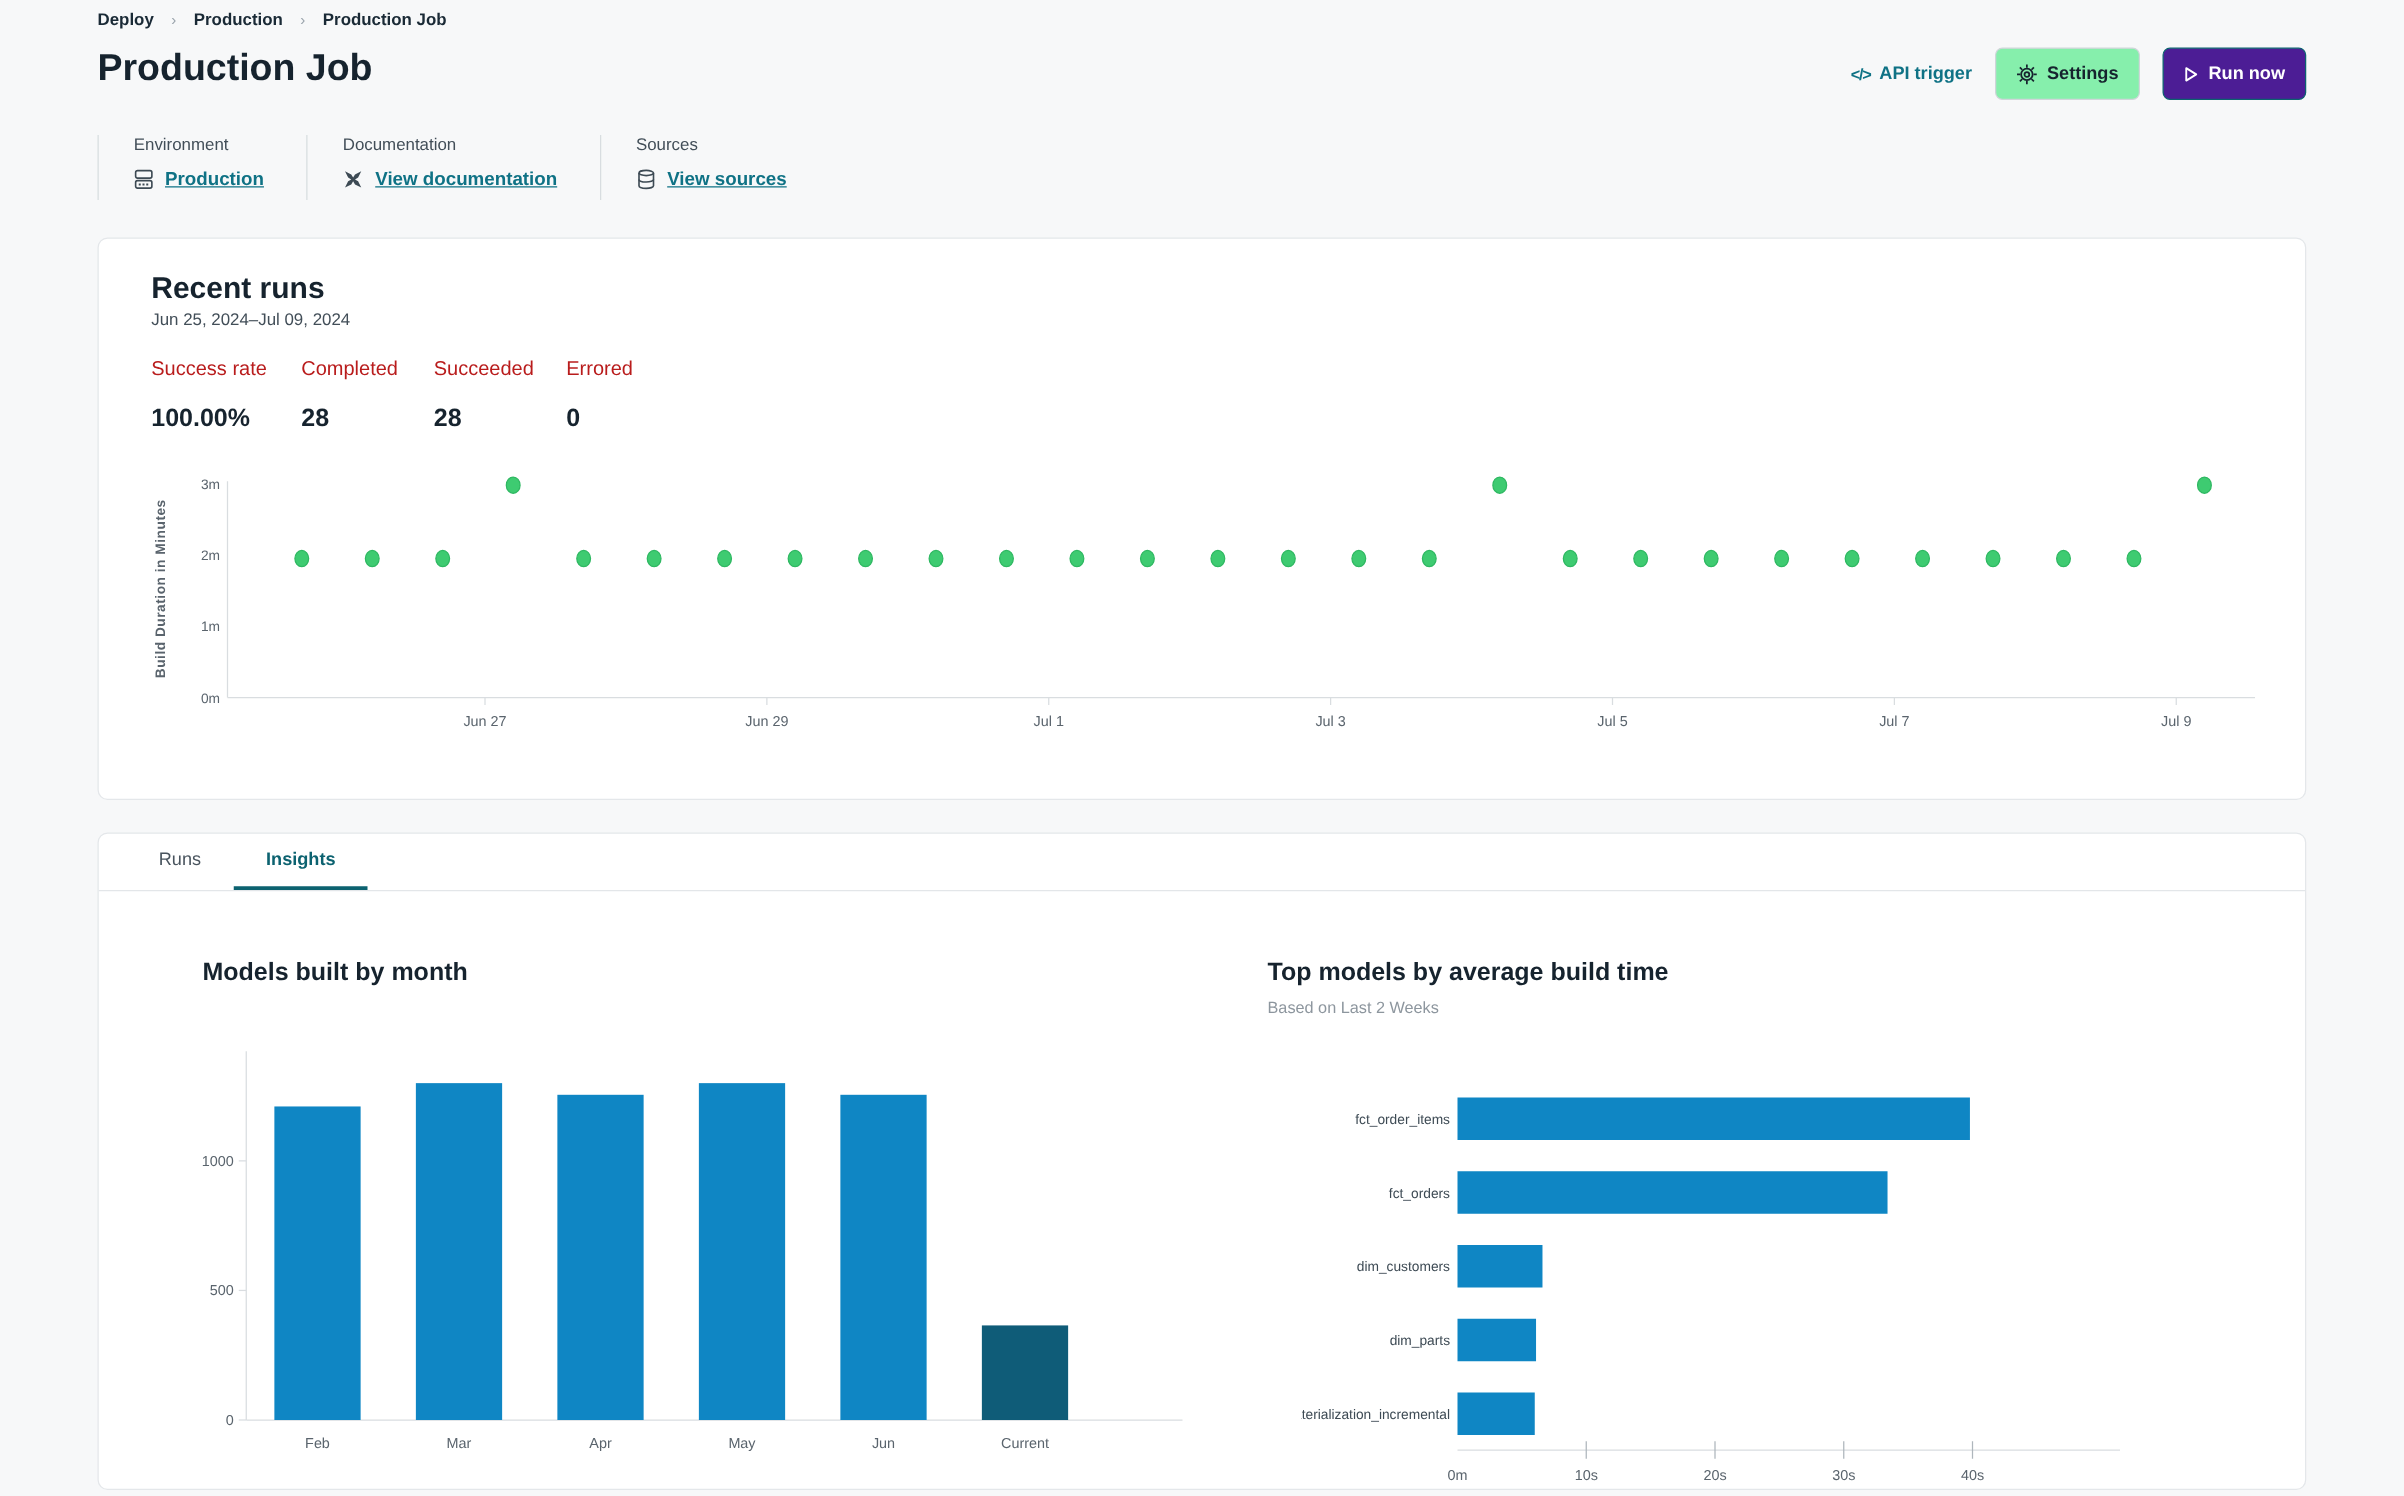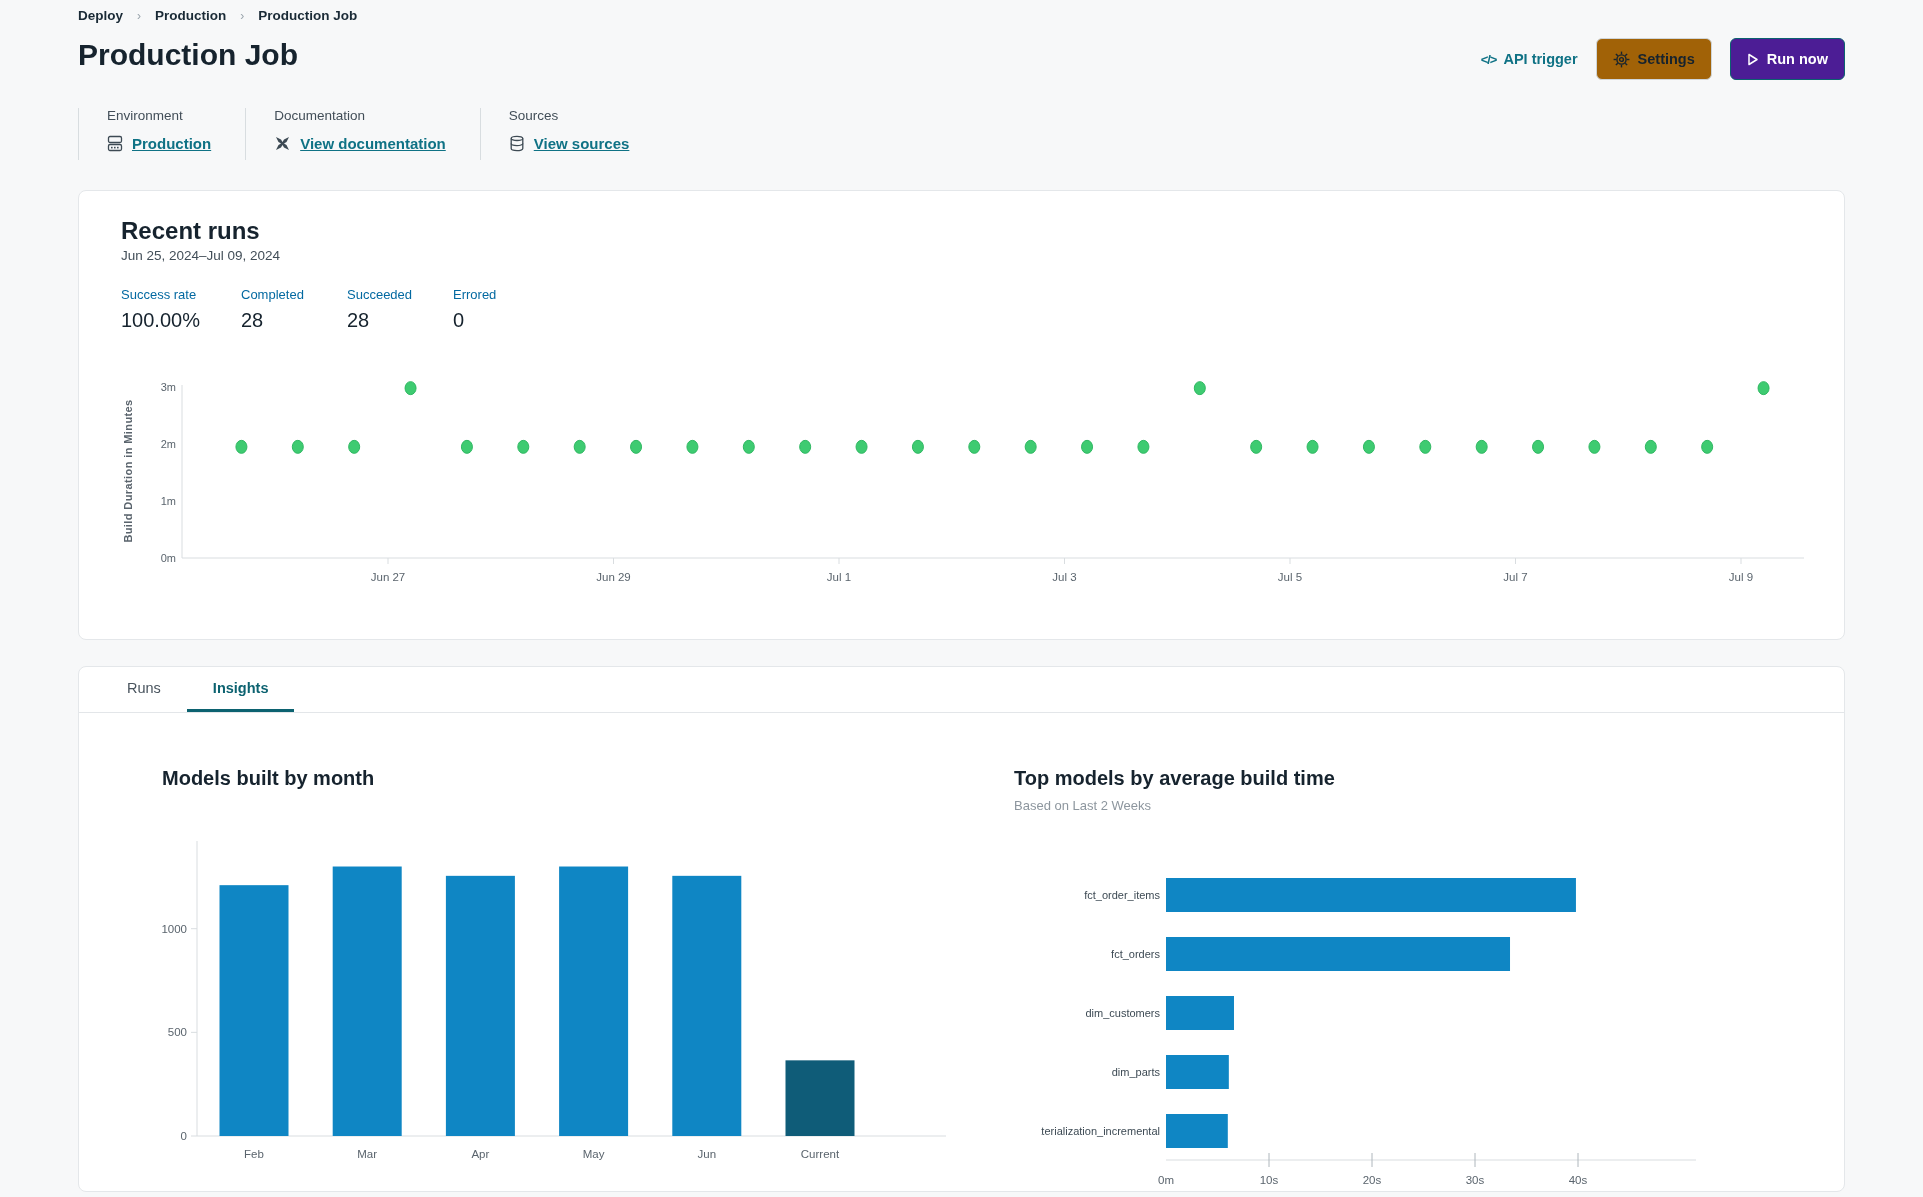--- a/index.html
+++ b/index.html
@@ -10,43 +10,43 @@
   .crumb{color:#1a2a36;font-weight:600;cursor:pointer;}
   .crumb.current{font-weight:700;}
   .crumb-sep{color:#9aa4ac;font-size:12px;}
 
   
   .page-title{position:absolute;left:78px;top:38px;font-size:30px;font-weight:700;color:#16232e;}
   .header-actions{position:absolute;right:78px;top:38px;display:flex;align-items:center;gap:18px;height:42px;}
   .api-trigger{display:flex;align-items:center;gap:7px;color:#0f7285;font-size:14.5px;font-weight:600;cursor:pointer;}
   .code-glyph{font-size:13px;font-weight:700;letter-spacing:-1px;}
   .btn{display:flex;align-items:center;gap:8px;height:42px;padding:0 16px;border-radius:6px;font-size:14.5px;font-weight:600;cursor:pointer;box-sizing:border-box;}
-  .btn-secondary{background:#a16207;border:1px solid #cfd5d9;color:#16232e;}
+  .btn-secondary{background:#86efac;border:1px solid #cfd5d9;color:#16232e;}
   .btn-primary{background:#4c1d95;border:1px solid #0c6270;color:#ffffff;margin-left:0;}
 
   
   .meta-row{position:absolute;left:78px;top:108px;display:flex;align-items:flex-start;}
   .meta-block{padding-right:34px;}
   .meta-label{font-size:13.5px;color:#424e58;margin-bottom:12px;}
   .meta-value{display:flex;align-items:center;gap:9px;font-size:15px;color:#16232e;}
   .meta-link{color:#0f7285;text-decoration:underline;font-weight:600;cursor:pointer;}
   .meta-sep{width:1px;background:#d8dde0;height:52px;margin:0 28px 0 0;align-self:stretch;}
   .micon{flex:0 0 auto;display:flex;align-items:center;}
 
   
   .card{position:absolute;left:78px;width:1767px;background:#ffffff;border:1px solid #e4e7ea;border-radius:8px;box-sizing:border-box;}
   .card-recent{top:190px;height:450px;}
   .card-tabs{top:666px;height:526px;}
 
   .rr-title{position:absolute;left:42px;top:26px;font-size:24px;font-weight:700;color:#16232e;}
   .rr-range{position:absolute;left:42px;top:57px;font-size:13.5px;color:#424e58;}
   .rr-stats{position:absolute;left:42px;top:96px;display:flex;}
   .stat{box-sizing:border-box;}
-  .stat-label{font-size:13px;color:#0369a1;margin-bottom:7px;}
-  .stat-value{font-size:20px;font-weight:400;color:#16232e;}
+  .stat-label{font-size:16px;color:#b91c1c;margin-bottom:19px;}
+  .stat-value{font-size:20px;font-weight:700;color:#16232e;}
   .scatter-wrap{position:absolute;left:43px;top:180px;width:1700px;height:240px;}
 
   
   .tabbar{position:absolute;left:0;top:0;width:100%;height:46px;border-bottom:1px solid #e3e6e9;display:flex;align-items:stretch;padding-left:22px;box-sizing:border-box;}
   .tab{display:flex;align-items:center;padding:0 26px;font-size:14.5px;color:#49545e;cursor:pointer;border-bottom:3px solid transparent;box-sizing:border-box;text-align:right;}
   .tab.active{color:#0c6270;font-weight:700;border-bottom-color:#0c6270;}
 
   .chart-title{position:absolute;font-size:20px;font-weight:700;color:#16232e;}
   .chart-subtitle{position:absolute;font-size:13px;color:#8d969e;}
   .bar-wrap{position:absolute;left:77px;top:169px;width:800px;height:340px;}

